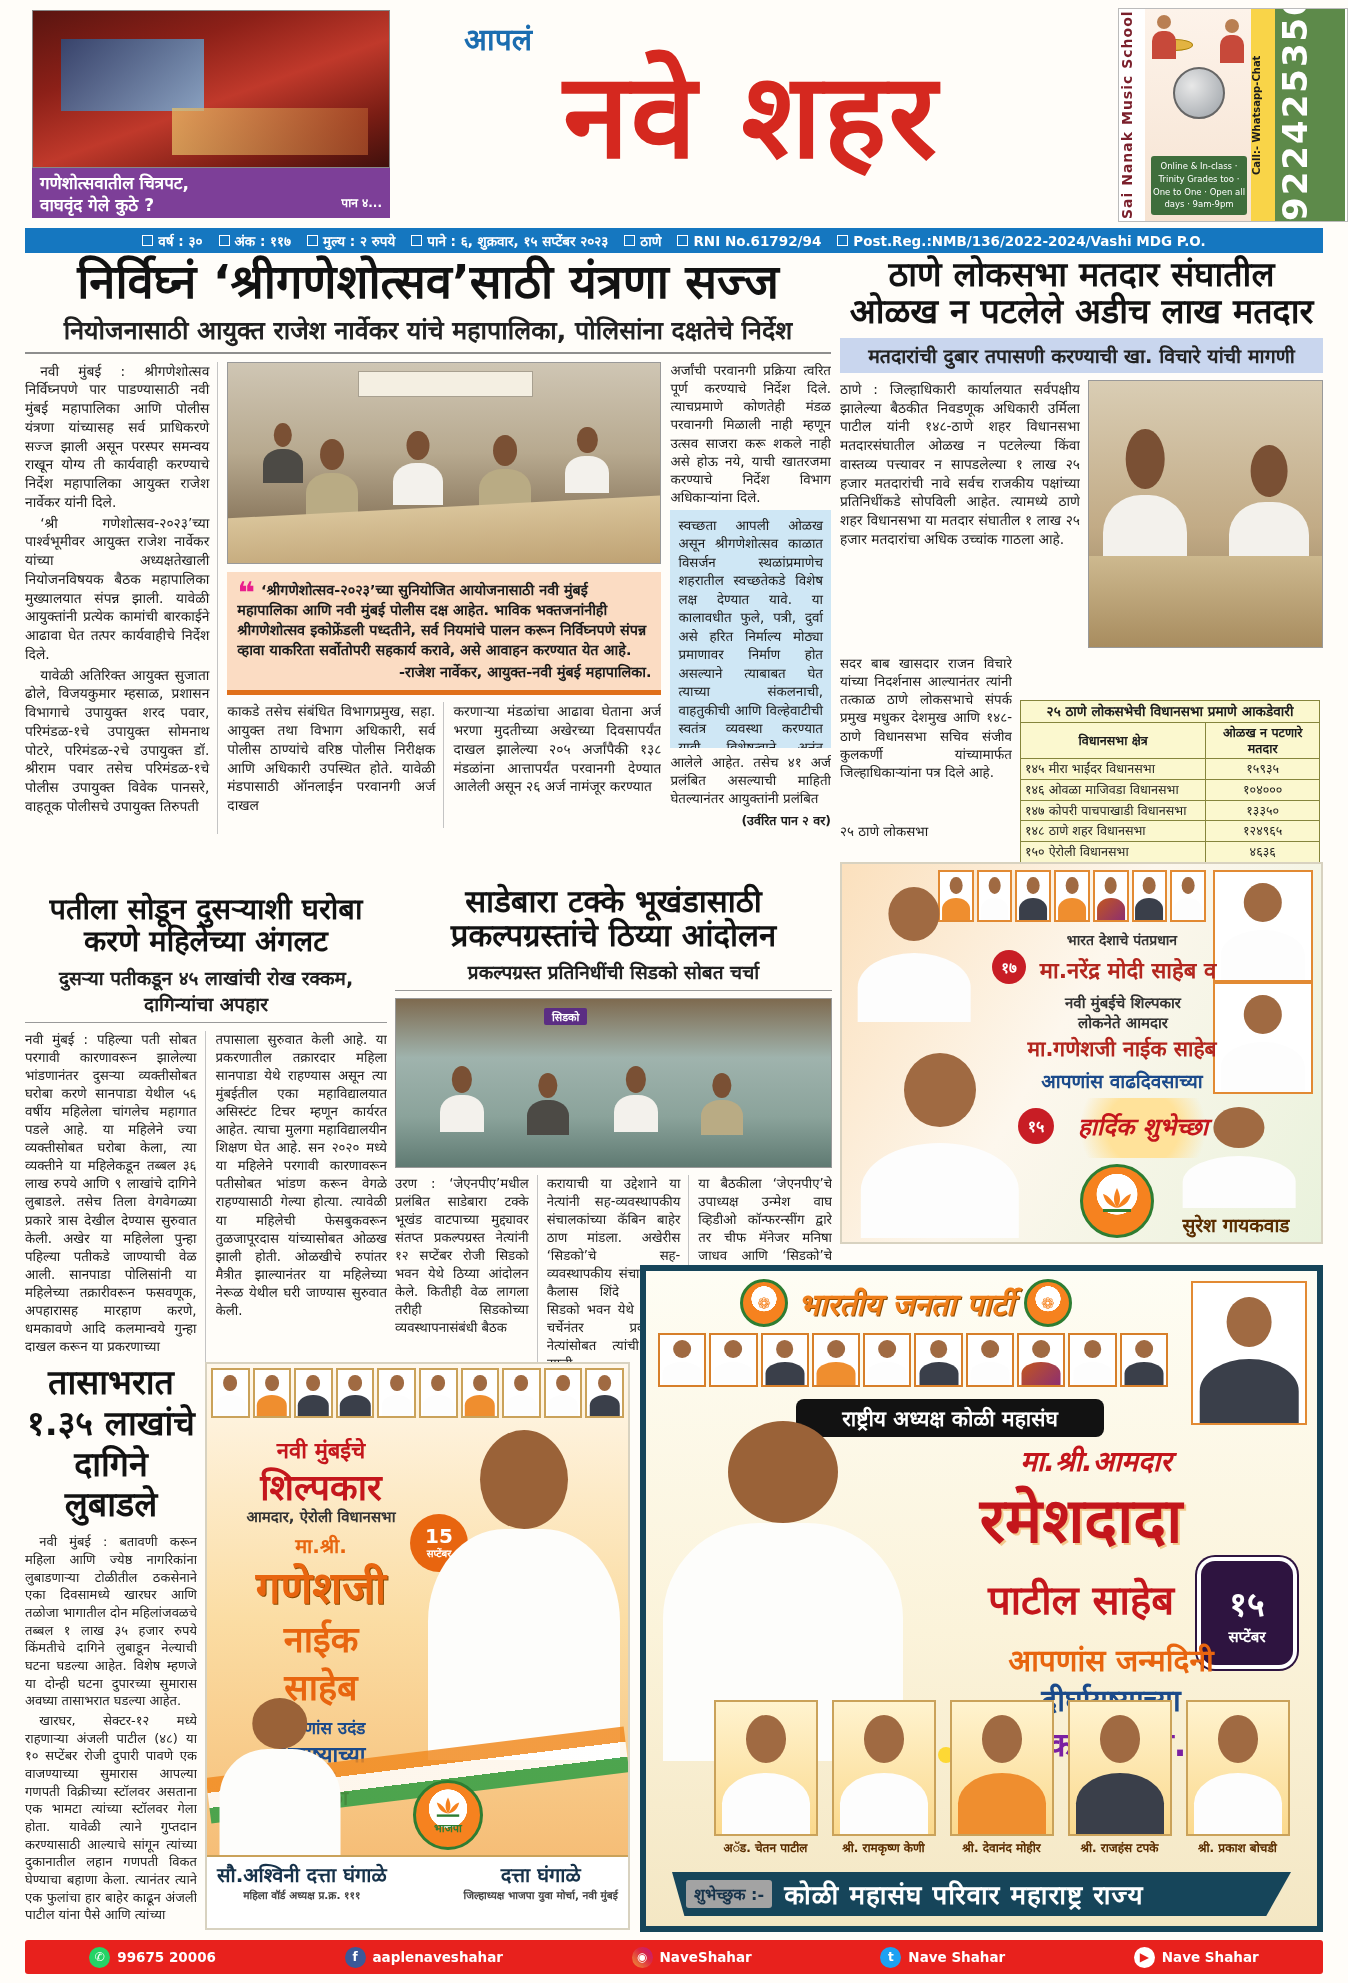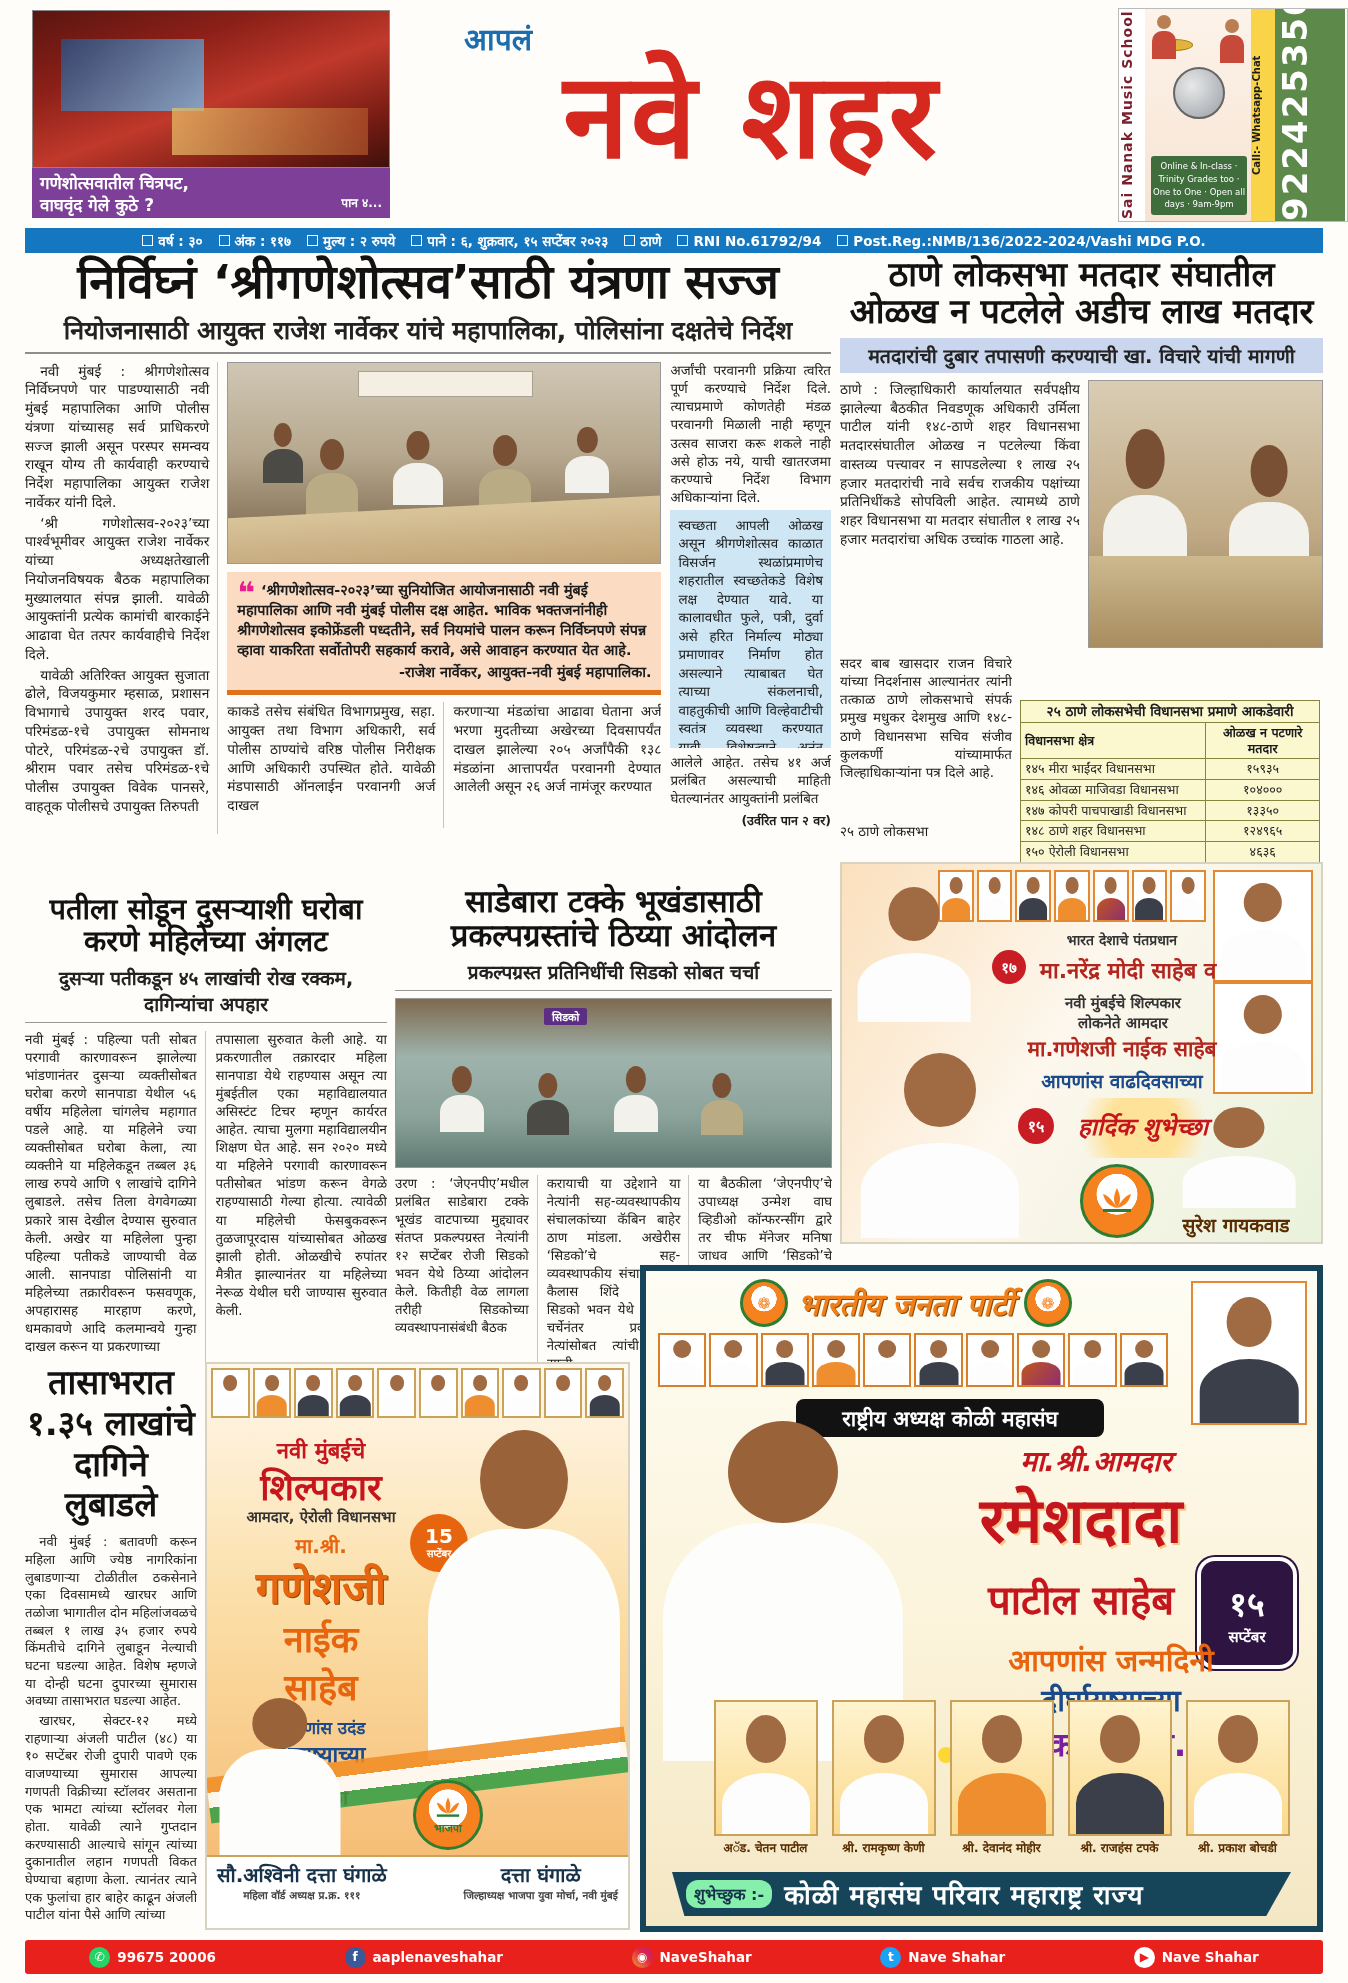--- a/index.html
+++ b/index.html
@@ -153,21 +153,21 @@
   .badge-purple{position:absolute;right:24px;top:290px;width:92px;height:104px;background:#2e1440;color:#fff;
      border-radius:14px;display:flex;flex-direction:column;align-items:center;justify-content:center;box-shadow:0 0 0 4px #fff,0 0 0 6px #2e1440;}
   .flowers{position:absolute;left:272px;top:470px;width:120px;height:60px;}
   .flowers i{position:absolute;width:16px;height:16px;border-radius:50%;}
   .ad3-people{position:absolute;left:70px;bottom:70px;right:30px;display:flex;gap:14px;justify-content:center;}
   .ad3-person{width:104px;text-align:center;}
   .ad3-person .pbox{width:100px;height:132px;margin:0 auto;border-color:#caa25a;background:linear-gradient(180deg,#fff3cf,#fbd98d);}
   .ad3-person .nm{font-size:12px;font-weight:800;color:#5a2d00;margin-top:3px;}
   .ribbon{position:absolute;left:26px;right:26px;bottom:10px;height:44px;background:#16455a;color:#fff;
      display:flex;align-items:center;gap:12px;padding:0 14px;clip-path:polygon(0 0,100% 0,96% 100%,2% 100%);}
-  .ribbon .tag{background:#86efac;color:#16324a;font-weight:800;font-size:16px;padding:3px 8px;border-radius:12px;}
+  .ribbon .tag{background:#a3a3a3;color:#16324a;font-weight:800;font-size:16px;padding:3px 8px;border-radius:3px;}
   .ribbon .big{font-weight:800;font-size:26px;letter-spacing:1px;}
   
   .footer{left:25px;top:1940px;width:1298px;height:34px;background:#e8211d;border-radius:3px;
      display:flex;align-items:center;justify-content:space-around;color:#fff;font-weight:700;font-size:13.5px;}
   .f-item{display:flex;align-items:center;gap:7px;}
   .f-ic{width:21px;height:21px;border-radius:50%;display:flex;align-items:center;justify-content:center;
      font-size:12px;font-weight:900;background:#fff;color:#e8211d;}
   .f-ic.wa{background:#25d366;color:#fff;}
   .f-ic.fb{background:#3b5998;color:#fff;}
   .f-ic.ig{background:linear-gradient(45deg,#f09433,#dc2743 60%,#bc1888);color:#fff;}
@@ -288,21 +288,21 @@
       <div style="width:172px;">
         <div class="jtext" style="font-size:13.4px;height:168px;">सदर बाब खासदार राजन विचारे यांच्या निदर्शनास आल्यानंतर त्यांनी तत्काळ ठाणे लोकसभाचे संपर्क प्रमुख मधुकर देशमुख आणि १४८-ठाणे विधानसभा सचिव संजीव कुलकर्णी यांच्यामार्फत जिल्हाधिकाऱ्यांना पत्र दिले आहे.</div>
         <div class="jtext" style="font-size:13.4px;">२५ ठाणे लोकसभा</div>
       </div>
       <table class="vtable" style="width:300px;">
         <tbody>
             <tr>
               <th colspan="2">२५ ठाणे लोकसभेची विधानसभा प्रमाणे आकडेवारी</th>
             </tr>
         <tr>
-          <td style="font-weight:800;">विधानसभा क्षेत्र</td>
+          <td style="font-weight:800;text-align:center;">विधानसभा क्षेत्र</td>
           <td class="num" style="font-weight:800;">ओळख न पटणारे मतदार</td>
         </tr>
         <tr>
               <td>१४५ मीरा भाईंदर विधानसभा</td>
               <td class="num">१५९३५</td>
             </tr>
         <tr>
               <td>१४६ ओवळा माजिवडा विधानसभा</td>
               <td class="num">१०४०००</td>
             </tr>

